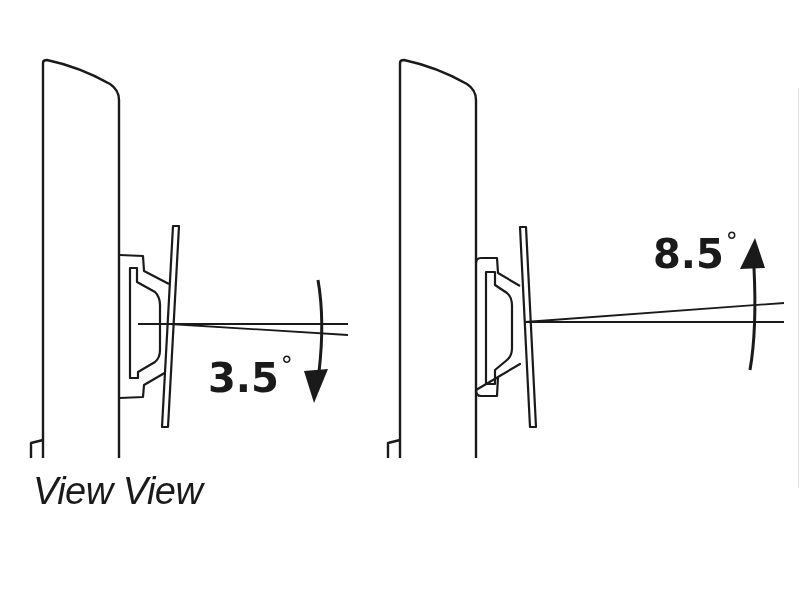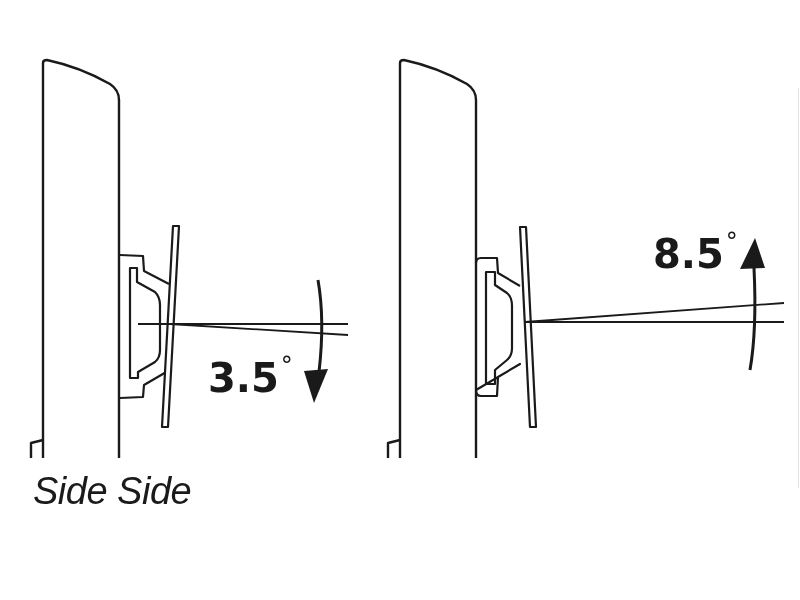--- a/index.html
+++ b/index.html
@@ -62,13 +62,13 @@
     <path d="M138 384 L129 384 L129 272 L138 272 L138 285 L150 293 Q155 297 155 306 L155 348 Q155 356 150 360 L138 370 Z" fill="none" stroke="#1a1a1a" stroke-width="2.2" stroke-linejoin="round"></path>
     <path d="M163 227 L169 227 L179 427 L173 427 Z" fill="#ffffff" stroke="#1a1a1a" stroke-width="2.2" stroke-linejoin="round"></path>
     <line x1="168" y1="322" x2="427" y2="322" stroke="#1a1a1a" stroke-width="1.8"></line>
     <line x1="168" y1="322" x2="427" y2="303" stroke="#1a1a1a" stroke-width="1.8"></line>
     <path d="M393 370 Q400 330 397 268" fill="none" stroke="#1a1a1a" stroke-width="3"></path>
     <polygon points="383,269 408,268 398,238" fill="#1a1a1a"></polygon>
     <text class="angle-label" x="296" y="268"><tspan>8.5</tspan><tspan class="degree" dy="-18" dx="2">°</tspan></text>
   </g>
 </svg>
 
-<div class="caption">Side Side</div>
+<div class="caption">View View</div>
 
 </body></html>

